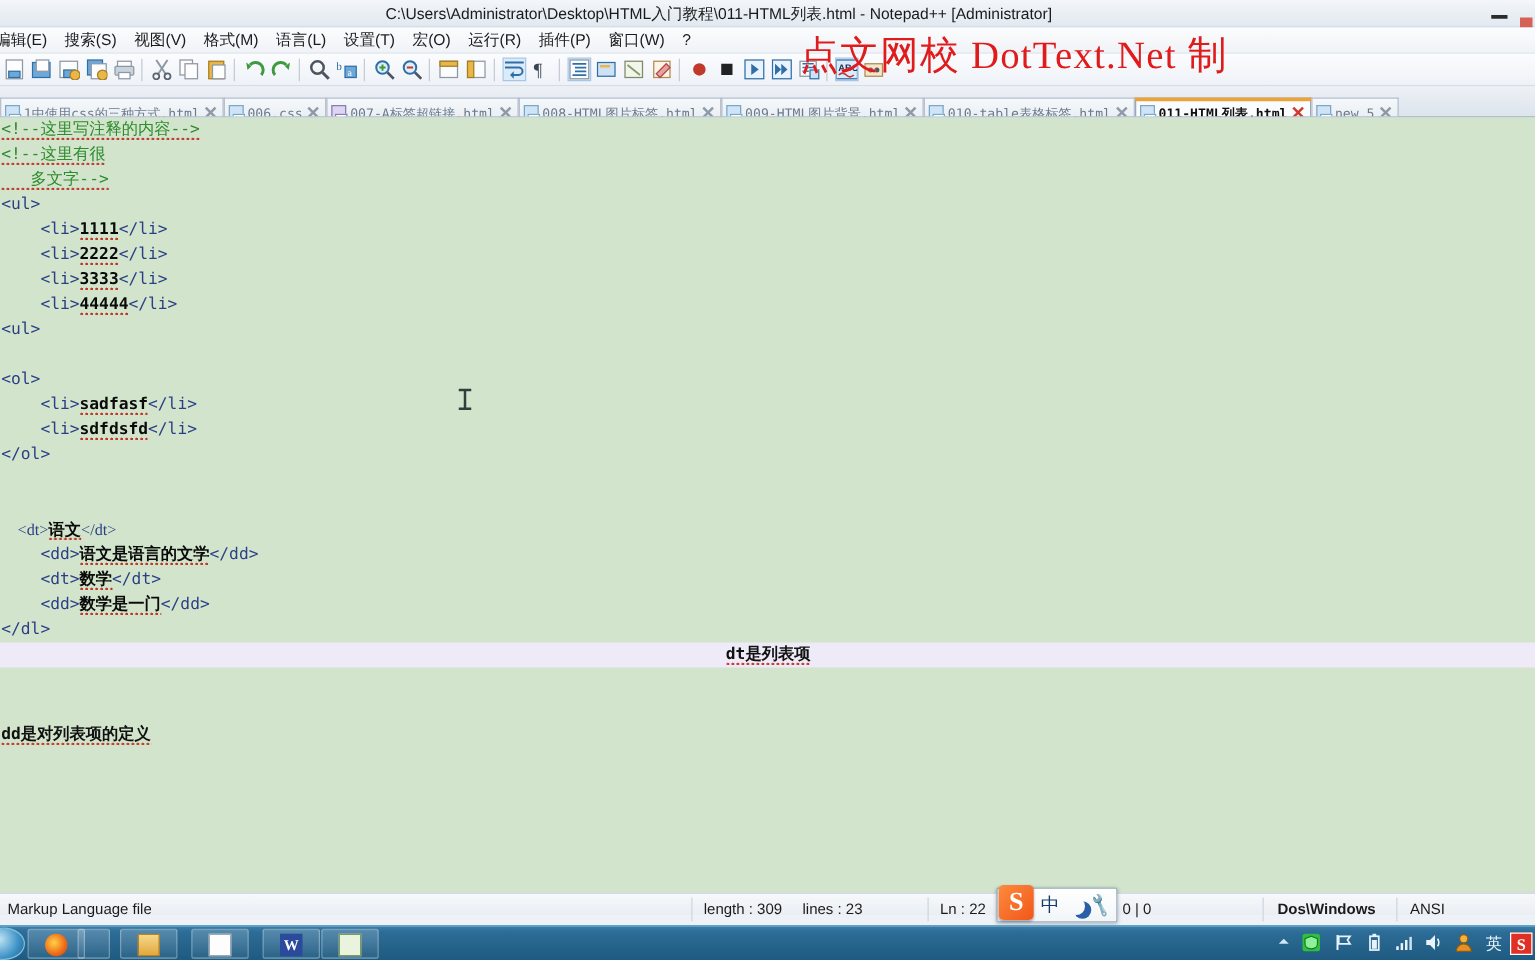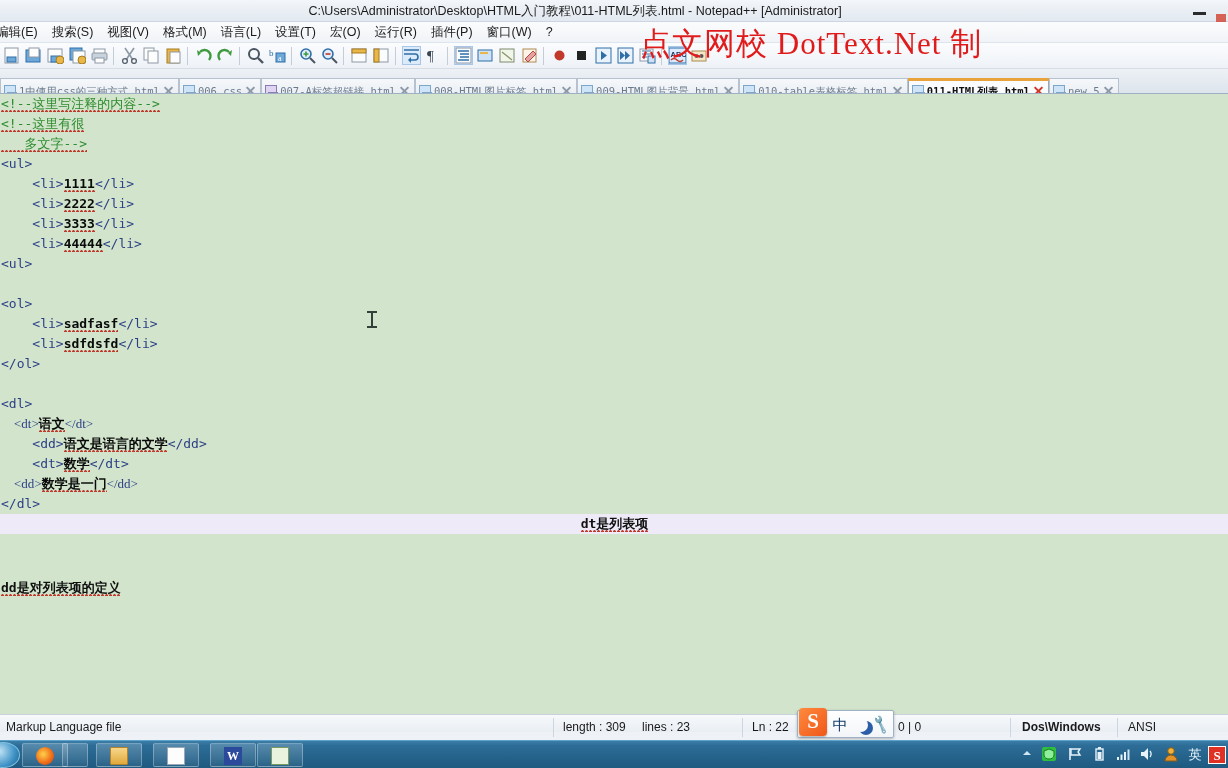--- a/index.html
+++ b/index.html
@@ -347,25 +347,24 @@
           </svg></span></div></div>
 
   <div class="watermark">点文网校 DotText.Net 制</div>
 
   <div class="tabbar" id="tabbar"><div class="tab"><span class="tico"><span class="sq"></span></span><span class="tlabel">1中使用css的三种方式.html</span><span class="tclose"></span></div><div class="tab"><span class="tico"><span class="sq"></span></span><span class="tlabel">006.css</span><span class="tclose"></span></div><div class="tab purple"><span class="tico"><span class="sq"></span></span><span class="tlabel">007-A标签超链接.html</span><span class="tclose"></span></div><div class="tab"><span class="tico"><span class="sq"></span></span><span class="tlabel">008-HTML图片标签.html</span><span class="tclose"></span></div><div class="tab"><span class="tico"><span class="sq"></span></span><span class="tlabel">009-HTML图片背景.html</span><span class="tclose"></span></div><div class="tab"><span class="tico"><span class="sq"></span></span><span class="tlabel">010-table表格标签.html</span><span class="tclose"></span></div><div class="tab active"><span class="tico"><span class="sq"></span></span><span class="tlabel">011-HTML列表.html</span><span class="tclose"></span></div><div class="tab"><span class="tico"><span class="sq"></span></span><span class="tlabel">new  5</span><span class="tclose"></span></div></div>
 
   <div class="editor" id="editor">
       <div class="eline" style="top: 440px; margin-top: 44px;"><span class="plain squig">dd是对列表项的定义</span></div>
       <div class="eline cur" style="top: 420px; text-align: center;"><span class="plain squig">dt是列表项</span></div>
       <div class="eline" style="top: 400px;"><span class="tag">&lt;/dl&gt;</span></div>
-      <div class="eline" style="top: 380px; font-family: Liberation Serif, serif;"><span class="tag">    &lt;dd&gt;</span><span class="txt squig">数学是一门</span><span class="tag">&lt;/dd&gt;</span></div>
+      <div class="eline" style="top: 380px;"><span class="tag">    &lt;dd&gt;</span><span class="txt squig">数学是一门</span><span class="tag">&lt;/dd&gt;</span></div>
       <div class="eline" style="top: 360px;"><span class="tag">    &lt;dt&gt;</span><span class="txt squig">数学</span><span class="tag">&lt;/dt&gt;</span></div>
       <div class="eline" style="top: 340px;"><span class="tag">    &lt;dd&gt;</span><span class="txt squig">语文是语言的文学</span><span class="tag">&lt;/dd&gt;</span></div>
       <div class="eline" style="top: 320px; font-family: Liberation Serif, serif;"><span class="tag">    &lt;dt&gt;</span><span class="txt squig">语文</span><span class="tag">&lt;/dt&gt;</span></div>
-      <div class="eline" style="top: 300px;"><span class="tag">&lt;dl&gt;</span></div>
       <div class="eline" style="top: 280px;"><span class="tag"></span></div>
       <div class="eline" style="top: 260px;"><span class="tag">&lt;/ol&gt;</span></div>
       <div class="eline" style="top: 240px;"><span class="tag">    &lt;li&gt;</span><span class="txt squig">sdfdsfd</span><span class="tag">&lt;/li&gt;</span></div>
       <div class="eline" style="top: 220px;"><span class="tag">    &lt;li&gt;</span><span class="txt squig">sadfasf</span><span class="tag">&lt;/li&gt;</span></div>
       <div class="eline" style="top: 200px;"><span class="tag">&lt;ol&gt;</span></div>
       <div class="eline" style="top: 180px;"><span class="tag"></span></div>
       <div class="eline" style="top: 160px;"><span class="tag">&lt;ul&gt;</span></div>
       <div class="eline" style="top: 140px;"><span class="tag">    &lt;li&gt;</span><span class="txt squig">44444</span><span class="tag">&lt;/li&gt;</span></div>
       <div class="eline" style="top: 120px;"><span class="tag">    &lt;li&gt;</span><span class="txt squig">3333</span><span class="tag">&lt;/li&gt;</span></div>
       <div class="eline" style="top: 100px;"><span class="tag">    &lt;li&gt;</span><span class="txt squig">2222</span><span class="tag">&lt;/li&gt;</span></div>

